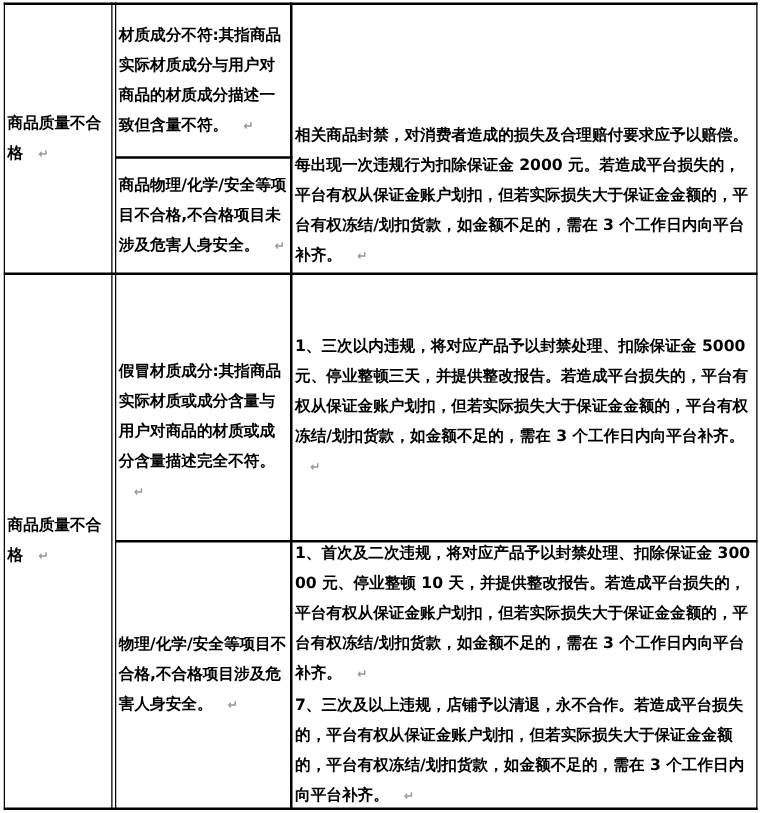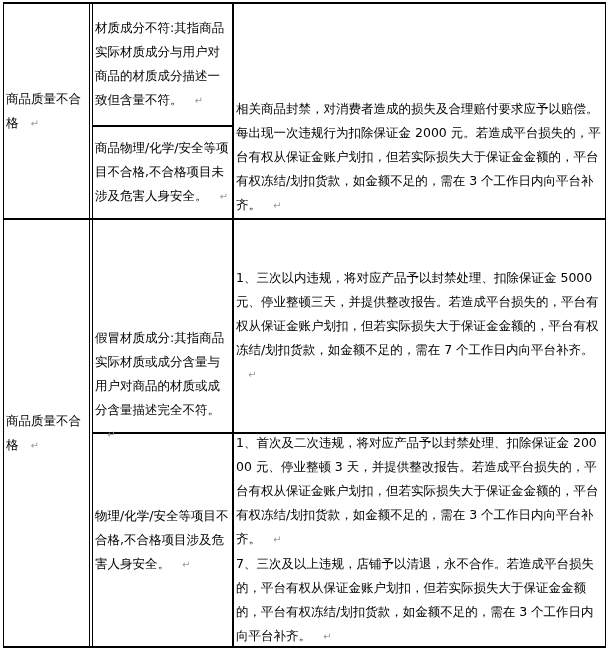--- a/index.html
+++ b/index.html
@@ -12,21 +12,21 @@
     .line-h { position: absolute; background: #000; height: 2px; }
     .line-v { position: absolute; background: #000; width: 1px; }
     .thick-v { position: absolute; background: #000; width: 2px; }
     .cell {
       position: absolute; box-sizing: border-box;
       font-size: 12.5px; line-height: 24px; letter-spacing: 0px;
       display: flex; flex-direction: column; justify-content: center;
     }
     .cell p { margin: 0; }
     .mark { color: #999; font-size: 10px; margin-left: 12px; }
-    .wrap { word-break: break-all; }
+    .wrap { word-break: break-all; font-weight: bold; }
   </style>
 </head>
 <body>
 
 <div class="frame">
 
   <div class="line-h" style="left:3px; top:2px; width:603px;"></div>
   <div class="line-h" style="left:92px; top:125px; width:142px;"></div>
   <div class="line-h" style="left:3px; top:218px; width:603px;"></div>
   <div class="line-h" style="left:92px; top:432px; width:514px;"></div>
@@ -61,40 +61,40 @@
       <span>相关商品封禁，对消费者造成的损失及合理赔付要求应予以赔偿。每出现一次违规行为扣除保证金 2000 元。若造成平台损失的，平台有权从保证金账户划扣，但若实际损失大于保证金金额的，平台有权冻结/划扣货款，如金额不足的，需在 3 个工作日内向平台补齐。</span><span class="mark">↵</span>
     </p>
   </div>
 
   <div class="cell" style="left:4px; top:220px; width:85px; height:426px; padding:0 2px;">
     <p class="wrap">
       <span>商品质量不合格</span><span class="mark">↵</span>
     </p>
   </div>
 
-  <div class="cell" style="left:93px; top:220px; width:139px; height:252px; padding:15px 2px;margin-top:40px;">
+  <div class="cell" style="left:93px; top:220px; width:139px; height:252px; padding:15px 2px;">
     <p class="wrap">
       <span>假冒材质成分:其指商品实际材质或成分含量与用户对商品的材质或成分含量描述完全不符。</span><span class="mark">↵</span>
     </p>
   </div>
 
   <div class="cell" style="left:234px; top:220px; width:371px; height:212px; padding:0 2px;">
     <p class="wrap">
-      <span>1、三次以内违规，将对应产品予以封禁处理、扣除保证金 5000 元、停业整顿三天，并提供整改报告。若造成平台损失的，平台有权从保证金账户划扣，但若实际损失大于保证金金额的，平台有权冻结/划扣货款，如金额不足的，需在 7 个工作日内向平台补齐。</span><span class="mark">↵</span>
+      <span>1、三次以内违规，将对应产品予以封禁处理、扣除保证金 5000 元、停业整顿三天，并提供整改报告。若造成平台损失的，平台有权从保证金账户划扣，但若实际损失大于保证金金额的，平台有权冻结/划扣货款，如金额不足的，需在 3 个工作日内向平台补齐。</span><span class="mark">↵</span>
     </p>
   </div>
 
   <div class="cell" style="left:93px; top:434px; width:139px; height:212px; padding:0 2px;">
     <p class="wrap">
       <span>物理/化学/安全等项目不合格,不合格项目涉及危害人身安全。</span><span class="mark">↵</span>
     </p>
   </div>
 
   <div class="cell" style="left:234px; top:434px; width:371px; height:212px; padding:0 2px;">
     <p class="wrap">
-      <span>1、首次及二次违规，将对应产品予以封禁处理、扣除保证金 20000 元、停业整顿 3 天，并提供整改报告。若造成平台损失的，平台有权从保证金账户划扣，但若实际损失大于保证金金额的，平台有权冻结/划扣货款，如金额不足的，需在 3 个工作日内向平台补齐。</span><span class="mark">↵</span>
+      <span>1、首次及二次违规，将对应产品予以封禁处理、扣除保证金 30000 元、停业整顿 10 天，并提供整改报告。若造成平台损失的，平台有权从保证金账户划扣，但若实际损失大于保证金金额的，平台有权冻结/划扣货款，如金额不足的，需在 3 个工作日内向平台补齐。</span><span class="mark">↵</span>
     </p>
     <p class="wrap">
       <span>7、三次及以上违规，店铺予以清退，永不合作。若造成平台损失的，平台有权从保证金账户划扣，但若实际损失大于保证金金额的，平台有权冻结/划扣货款，如金额不足的，需在 3 个工作日内向平台补齐。</span><span class="mark">↵</span>
     </p>
   </div>
 
 </div>
 
 </body></html>

